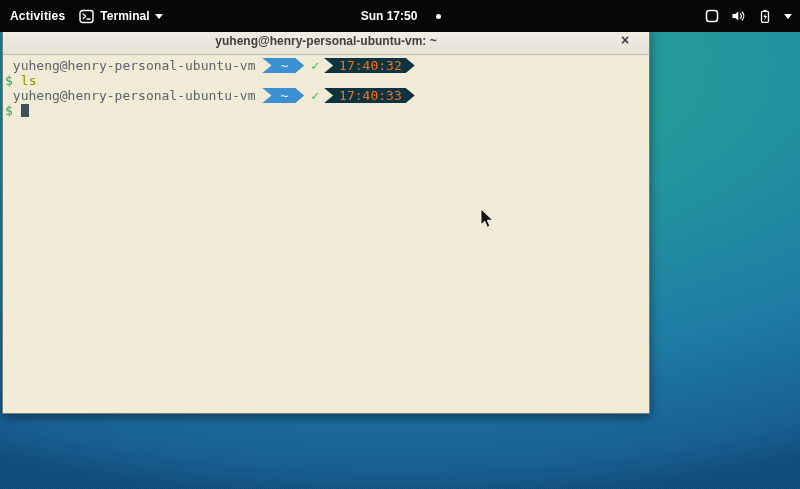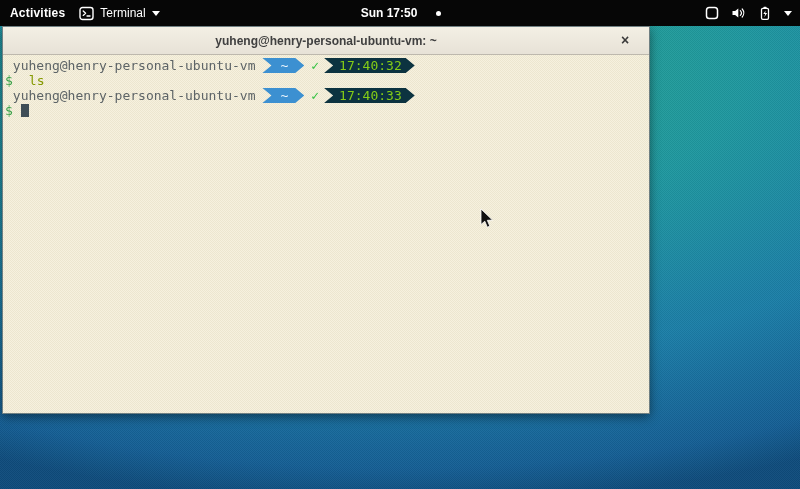--- a/index.html
+++ b/index.html
@@ -1,27 +1,27 @@
 <!DOCTYPE html>
 <html><head>
 <meta charset="utf-8">
 <style>
   * { margin:0; padding:0; box-sizing:border-box; }
   html,body { width:800px; height:489px; overflow:hidden; }
   body { position:relative; font-family:"Liberation Sans", sans-serif; background:#0f4f7f; }
 
   
   .topbar {
-    position:absolute; top:0; left:0; width:800px; height:26px;
+    position:absolute; top:0; left:0; width:800px; height:32px;
     background:#060606; color:#fff; display:flex; align-items:center;
     font-size:12px; z-index:30;
   }
   .tb-left { display:flex; align-items:center; gap:14px; padding-left:10px; flex:1; }
   .activities { font-weight:700; letter-spacing:.2px; cursor:default; }
-  .appmenu { display:flex; align-items:center; gap:6px; font-weight:400; }
+  .appmenu { display:flex; align-items:center; gap:6px; font-weight:700; }
   .tb-center { display:flex; align-items:center; gap:19px; font-weight:700; }
   .tb-right { flex:1; display:flex; justify-content:flex-end; align-items:center; padding-right:8px; }
   .tray { display:flex; align-items:center; gap:12px; }
   .caret { width:0; height:0; border-left:4px solid transparent; border-right:4px solid transparent; border-top:5px solid #fff; }
   .notif-dot { width:5px; height:5px; border-radius:50%; background:#fff; }
   .icon-svg { display:block; }
 
   
   .desktop {
     position:absolute; top:26px; left:0; width:800px; height:463px;
@@ -64,23 +64,23 @@
     color:#5d6467;
   }
   .t-line { height:15px; display:flex; align-items:center; white-space:pre; }
   .host { color:#5d6467; }
   .pl-seg {
     display:inline-flex; align-items:center; height:15px;
     clip-path:polygon(0% 0%, calc(100% - 9px) 0%, 100% 50%, calc(100% - 9px) 100%, 0% 100%, 9px 50%);
   }
   .pl-blue { background:#3c90d1; color:#eaf4fd; padding:0 16px 0 18px; margin-left:7px; }
   .pl-check { color:#31c13e; font-weight:700; margin-left:7px; }
-  .pl-dark { background:#0c3340; color:#84cc16; padding:0 13px 0 15px; margin-left:5px; }
+  .pl-dark { background:#0c3340; color:#f97316; padding:0 13px 0 15px; margin-left:5px; }
   .dollar { color:#38a147; }
-  .cmd { color:#859900; margin-left:16px; }
+  .cmd { color:#859900; margin-left:8px; }
   .files-line { color:#2a9e9e; }
   .cursor-block {
     display:inline-block; width:8px; height:13px; background:#3f4e57; margin-left:8px;
   }
 
   .mouse-cursor { position:absolute; left:480px; top:208px; z-index:40; pointer-events:none; }
 </style>
 </head>
 <body>
 

